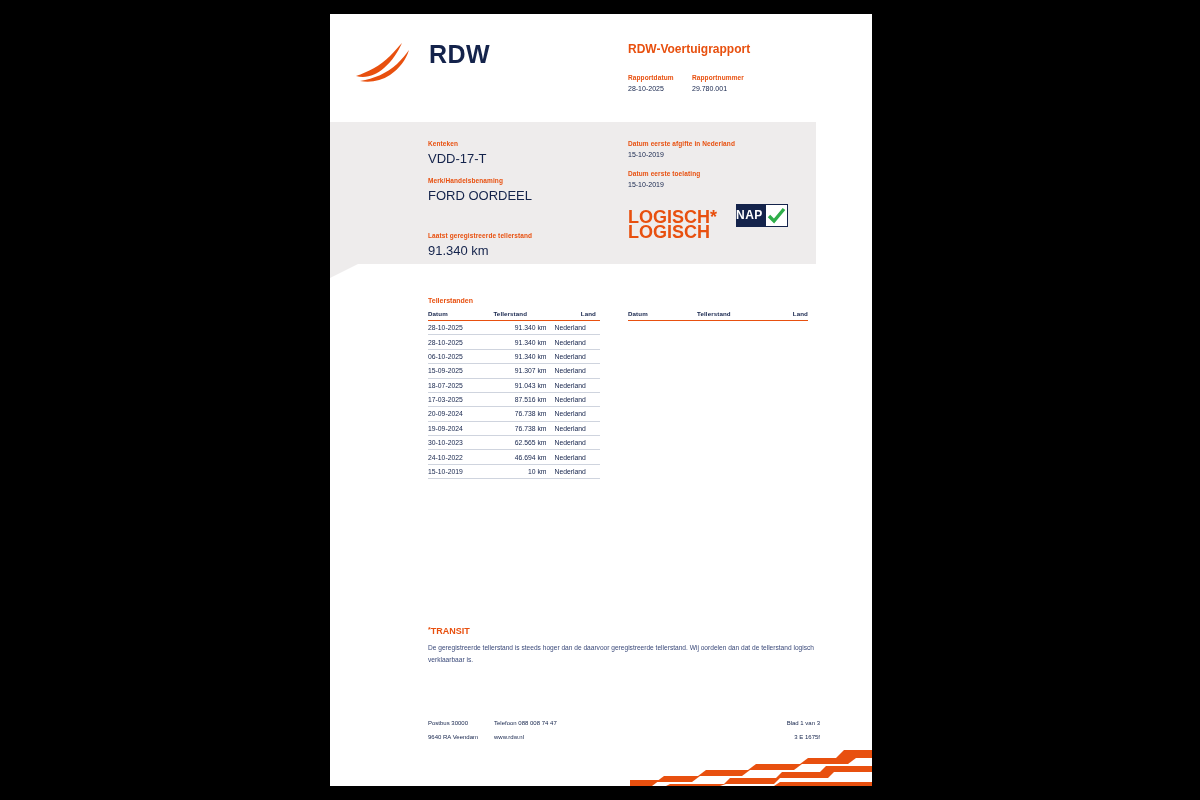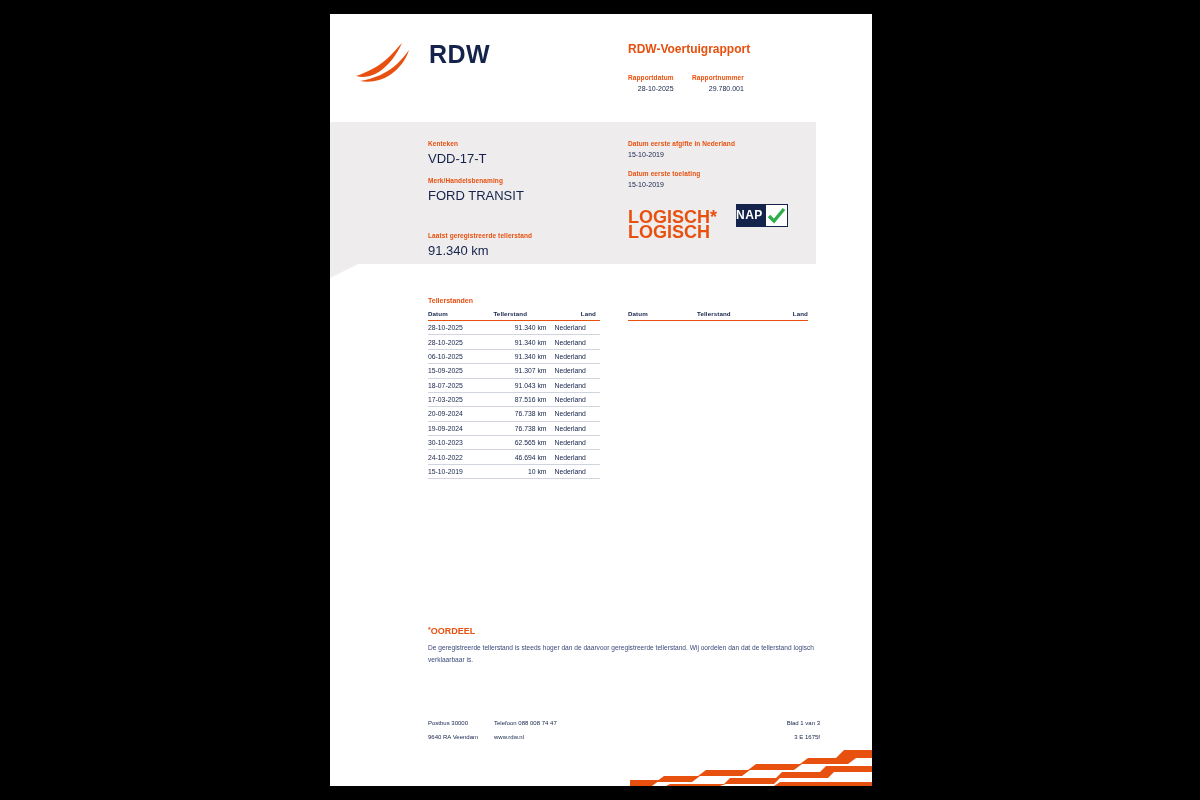--- a/index.html
+++ b/index.html
@@ -18,21 +18,20 @@
     width: 542px;
     height: 772px;
     background: #ffffff;
     overflow: hidden;
   }
 
   
   .header {
     position: relative;
     height: 110px;
-    text-align: right;
   }
   .logo-mark {
     position: absolute;
     left: 24px;
     top: 28px;
     width: 70px;
     height: 42px;
   }
   .logo-text {
     position: absolute;
@@ -250,21 +249,21 @@
     </div>
   </div>
 
   <div class="band"></div>
   <div class="band-notch"></div>
 
   <div class="band-col-left" style="top:126px;">
     <div class="fld-label">Kenteken</div>
     <div class="fld-value">VDD-17-T</div>
     <div class="fld-label">Merk/Handelsbenaming</div>
-    <div class="fld-value">FORD TRANSIT</div>
+    <div class="fld-value">FORD OORDEEL</div>
   </div>
 
   <div class="band-col-left" style="top:218px;">
     <div class="fld-label">Laatst geregistreerde tellerstand</div>
     <div class="fld-value">91.340 km</div>
   </div>
 
   <div class="band-col-right" style="top:126px;">
     <div class="fld-label">Datum eerste afgifte in Nederland</div>
     <div class="fld-value small">15-10-2019</div>
@@ -360,21 +359,21 @@
       <tr>
         <th class="c-date">Datum</th>
         <th class="c-km">Tellerstand</th>
         <th class="c-land">Land</th>
       </tr>
     </thead>
     <tbody id="ts-right-body"></tbody>
   </table>
 
   <div class="note-title">
-    <span class="note-star">*</span><span>OORDEEL</span>
+    <span class="note-star">*</span><span>TRANSIT</span>
   </div>
   <div class="note-body">De geregistreerde tellerstand is steeds hoger dan de daarvoor geregistreerde tellerstand. Wij oordelen dan dat de tellerstand logisch verklaarbaar is.</div>
 
   <div class="footer">
     <div class="row">
       <span class="f-c1">Postbus 30000</span>
       <span class="f-c2">Telefoon 088 008 74 47</span>
       <span class="f-c3">Blad 1 van 3</span>
     </div>
     <div class="row">

